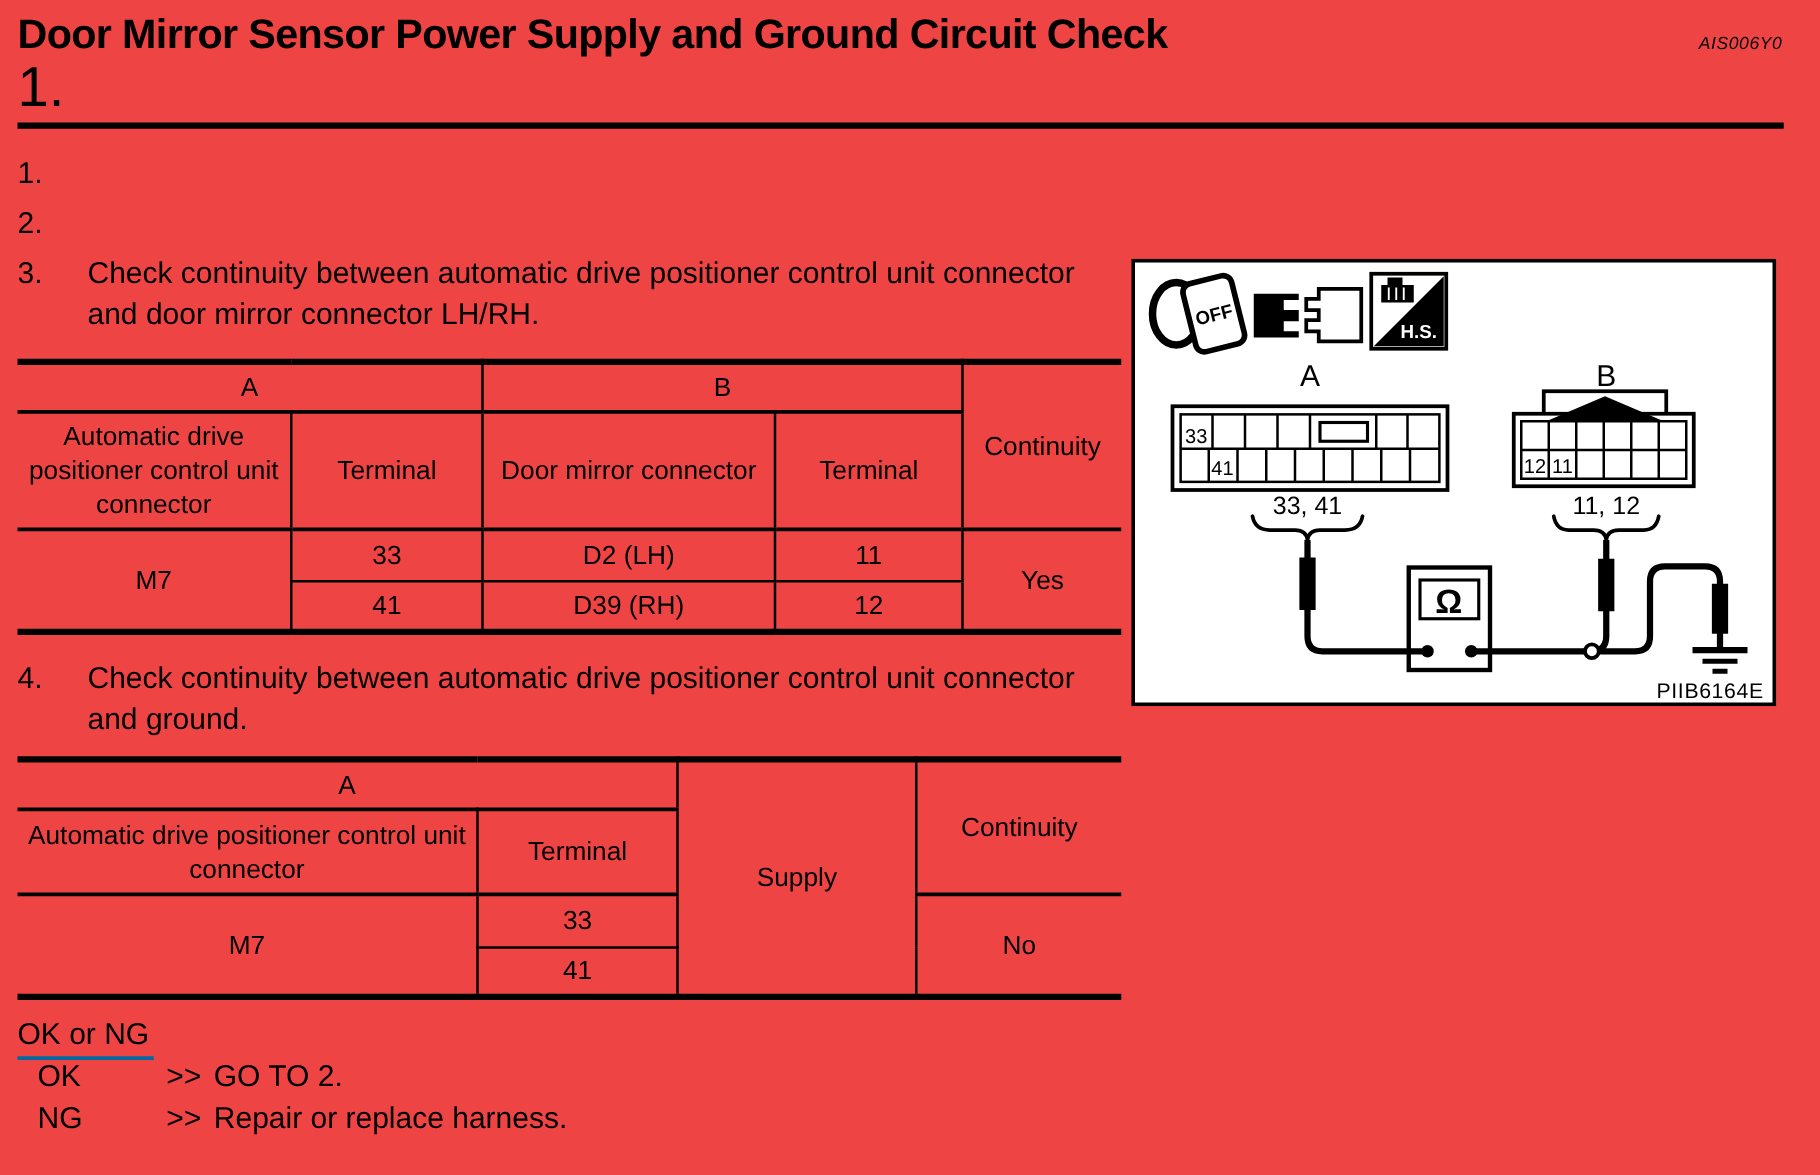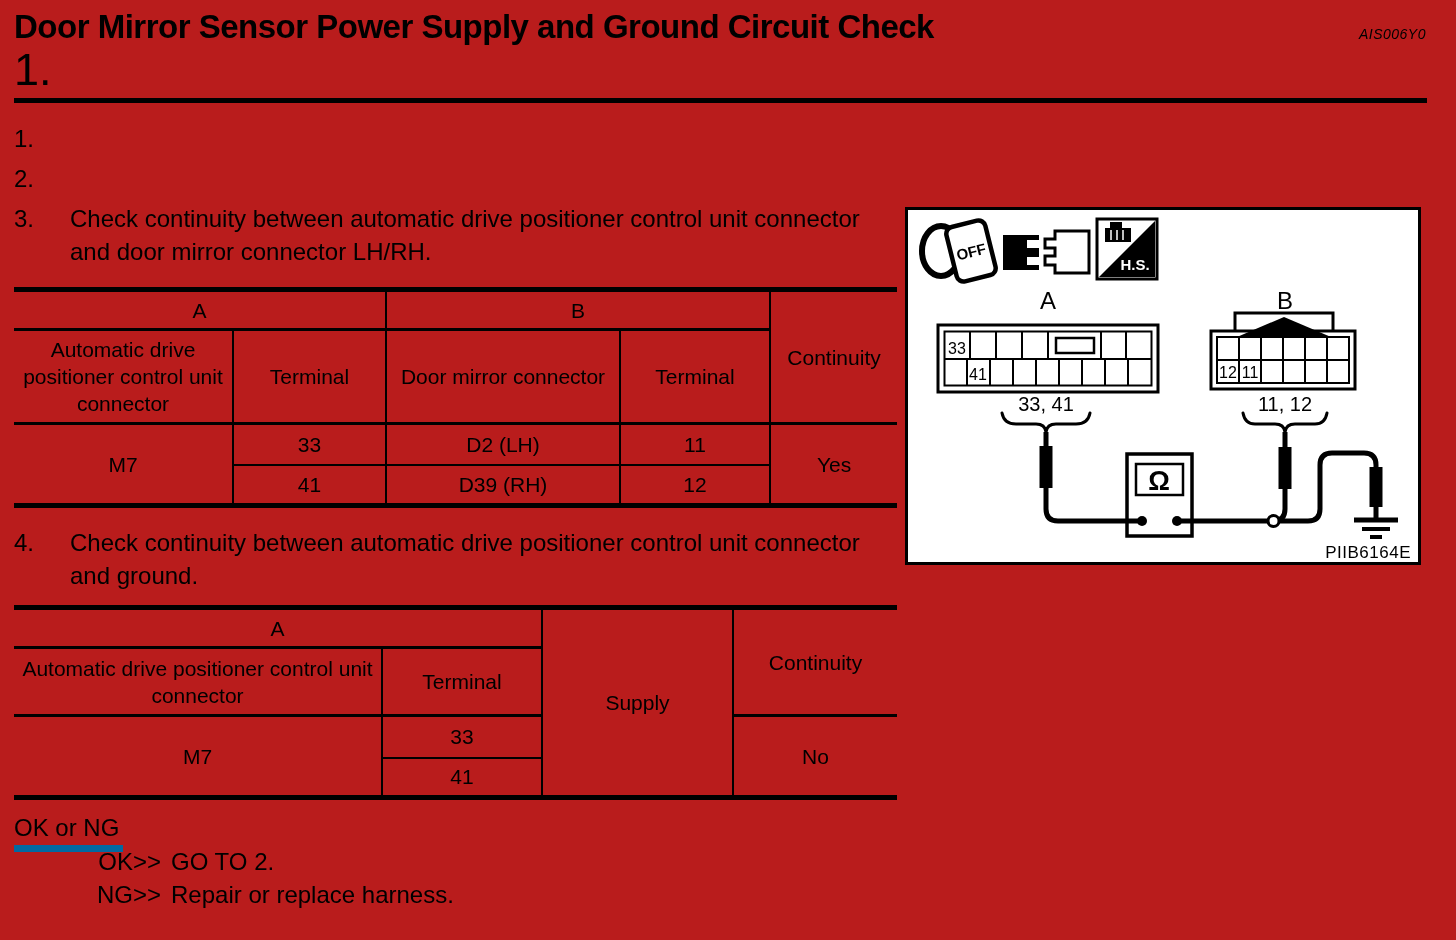--- a/index.html
+++ b/index.html
@@ -1,18 +1,18 @@
 <!DOCTYPE html>
 <html><head>
 <meta charset="utf-8">
 <style>
   html,body{margin:0;padding:0;background:#fff;}
   .page{
     position:relative;width:1456px;height:940px;overflow:hidden;
-    background:#b91c1c;color:#000;
+    background:#ef4444;color:#000;
     font-family:"Liberation Sans","DejaVu Sans",sans-serif;
     -webkit-font-smoothing:antialiased;
   }
   .abs{position:absolute;}
 
   
   .title{left:14px;top:8px;font-size:33px;font-weight:bold;letter-spacing:-0.5px;white-space:nowrap;}
   .doc-code{right:30px;top:26px;font-size:14px;font-style:italic;font-weight:normal;letter-spacing:0.5px;}
   .step-heading{left:14px;top:44px;display:flex;align-items:baseline;gap:14px;white-space:nowrap;}
   .step-heading .big-num{font-size:45px;font-weight:400;}
@@ -32,23 +32,23 @@
   }
   table.spec td{padding:0;vertical-align:middle;}
   td.vl{border-left:2px solid #000;}
   td.b3{border-bottom:3px solid #000;}
   td.b2{border-bottom:2px solid #000;}
   td.padA{padding:0 8px;}
   td.padB{padding:0 44px;margin-left:33px;}
   td.padC{padding:0 40px;}
 
   
-  .result-heading{left:14px;top:814px;font-size:24px;border-bottom:7px solid #0369a1;padding:0 4px 3px 0;}
+  .result-heading{left:14px;top:814px;font-size:24px;border-bottom:3px solid #0369a1;padding:0 4px 3px 0;}
   .outcome{font-size:24px;white-space:nowrap;}
-  .outcome .lbl{display:inline-block;width:103px;text-align:right;}
+  .outcome .lbl{display:inline-block;width:103px;}
   .outcome .arrow{display:inline-block;margin-right:10px;}
 
   svg text{font-family:"Liberation Sans","DejaVu Sans",sans-serif;}
 </style>
 </head>
 <body>
 
 <div class="page">
 
   <div class="abs title">Door Mirror Sensor Power Supply and Ground Circuit Check</div>

